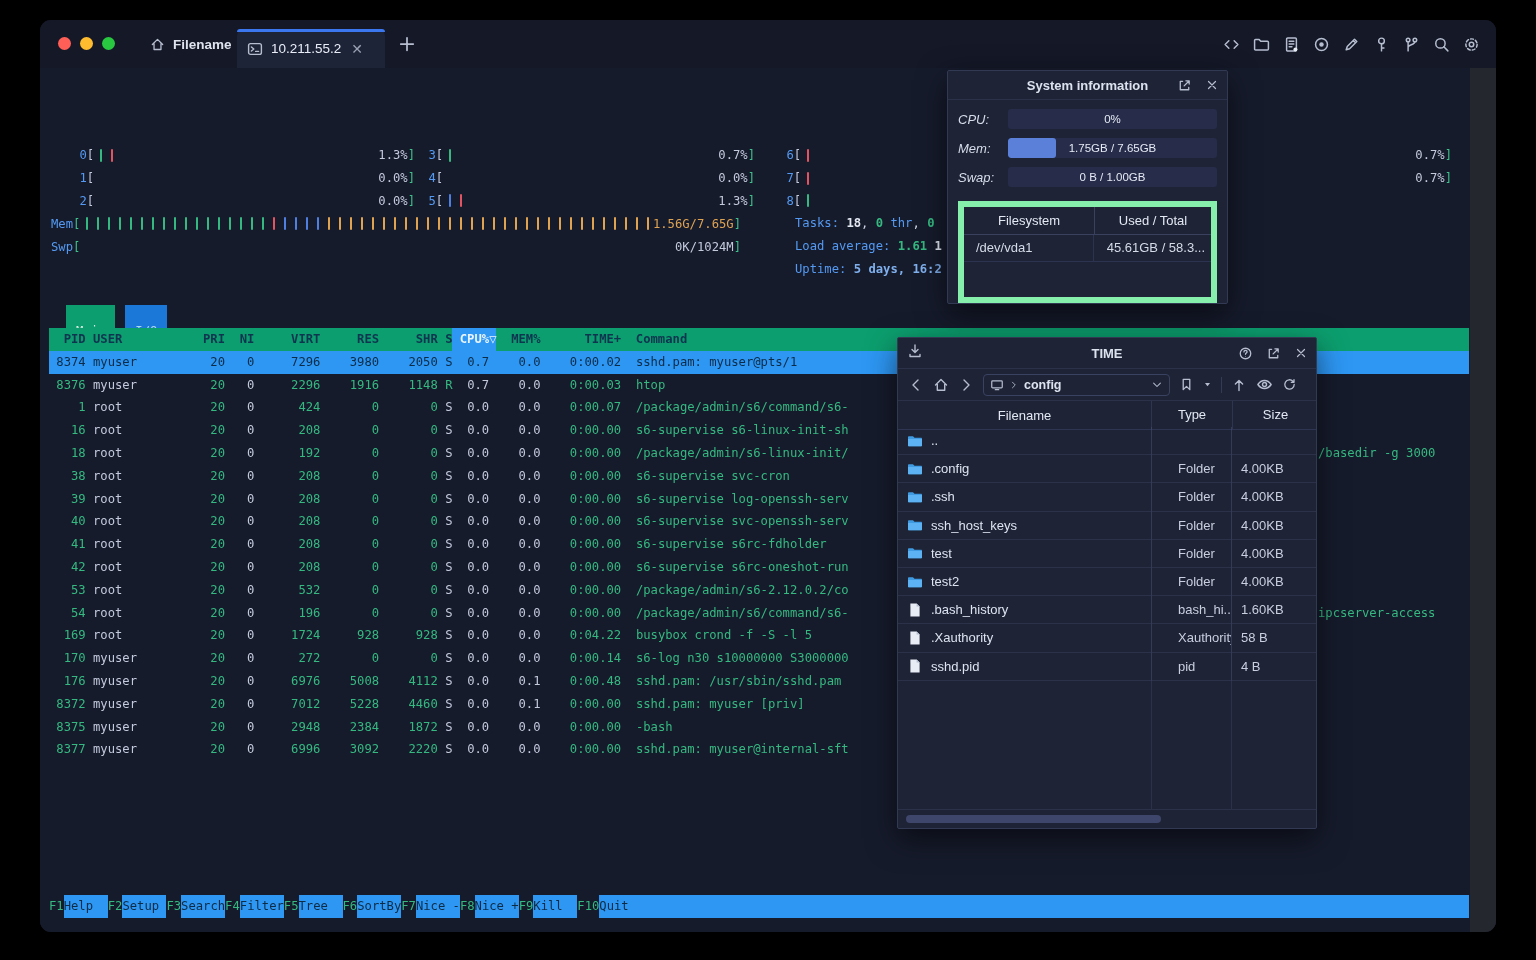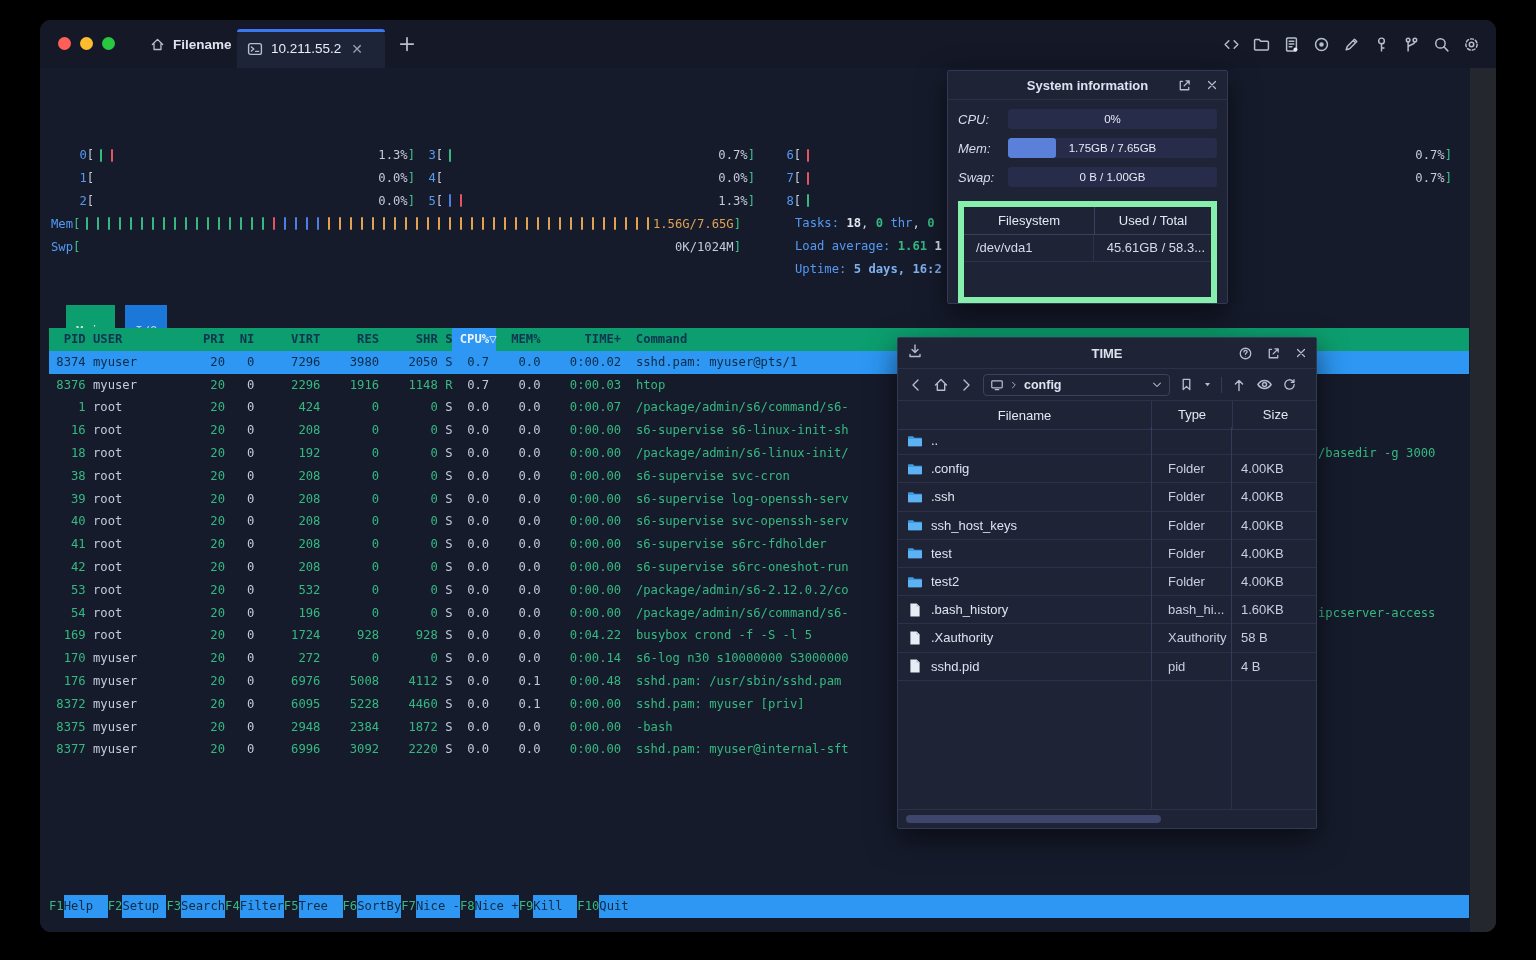--- a/index.html
+++ b/index.html
@@ -108,21 +108,21 @@
     gap:5px;padding:0 6px;box-sizing:border-box;}
   .path-text{font-size:12.5px;color:#dde2ef;font-weight:600;flex:1;}
   .vsep{width:1px;height:16px;background:#343b57;}
   .sf-thead{display:flex;height:28px;border-bottom:1px solid #2e3552;font-size:13px;color:#e3e8f3;align-items:center;}
   .sf-th1{width:253px;text-align:center;flex:none;}
   .sf-th2{width:80px;text-align:center;flex:none;border-left:1px solid #2e3552;line-height:28px;}
   .sf-th3{width:85px;text-align:center;flex:none;border-left:1px solid #2e3552;line-height:28px;}
   .sf-body{position:absolute;left:0;top:89px;right:0;bottom:18px;overflow:hidden;}
   .f-row{display:flex;height:27.2px;align-items:center;border-bottom:1px solid rgba(72,82,120,.30);font-size:13px;}
   .f-c1{width:253px;display:flex;align-items:center;gap:8px;padding-left:9px;box-sizing:border-box;flex:none;color:#dde3f0;}
-  .f-c2{width:80px;padding-left:16px;box-sizing:border-box;flex:none;color:#c9cfdf;border-left:1px solid rgba(72,82,120,.30);line-height:27.2px;height:100%;white-space:nowrap;overflow:hidden;}
+  .f-c2{width:80px;padding-left:26px;box-sizing:border-box;flex:none;color:#c9cfdf;border-left:1px solid rgba(72,82,120,.30);line-height:27.2px;height:100%;white-space:nowrap;overflow:hidden;}
   .f-c3{width:85px;padding-left:9px;box-sizing:border-box;flex:none;color:#c9cfdf;border-left:1px solid rgba(72,82,120,.30);line-height:27.2px;height:100%;}
   .col-line{position:absolute;top:0;bottom:0;width:1px;background:rgba(72,82,120,.30);}
   .sf-bottom{position:absolute;left:0;right:0;bottom:0;height:18px;border-top:1px solid #2b3148;}
   .hthumb{position:absolute;left:8px;top:5px;width:255px;height:8px;border-radius:4px;background:#3e466b;}
   .fico{width:16px;height:16px;flex:none;}
 </style>
 </head>
 <body>
 
 <div class="window">
@@ -577,21 +577,21 @@
           <span class="c-cpu wv">0.0</span>
           <span class="c-mem wv">0.1</span>
           <span class="c-time g">0:00.48</span>
           <span class="c-cmd g">sshd.pam: /usr/sbin/sshd.pam</span>
         </div>
         <div class="prow">
           <span class="c-pid g">8372</span>
           <span class="c-user wv">myuser</span>
           <span class="c-pri g">20</span>
           <span class="c-ni wv">0</span>
-          <span class="c-virt g">6095</span>
+          <span class="c-virt g">7012</span>
           <span class="c-res g">5228</span>
           <span class="c-shr g">4460</span>
           <span class="c-s wv">S</span>
           <span class="c-cpu wv">0.0</span>
           <span class="c-mem wv">0.1</span>
           <span class="c-time g">0:00.00</span>
           <span class="c-cmd g">sshd.pam: myuser [priv]</span>
         </div>
         <div class="prow">
           <span class="c-pid g">8375</span>

